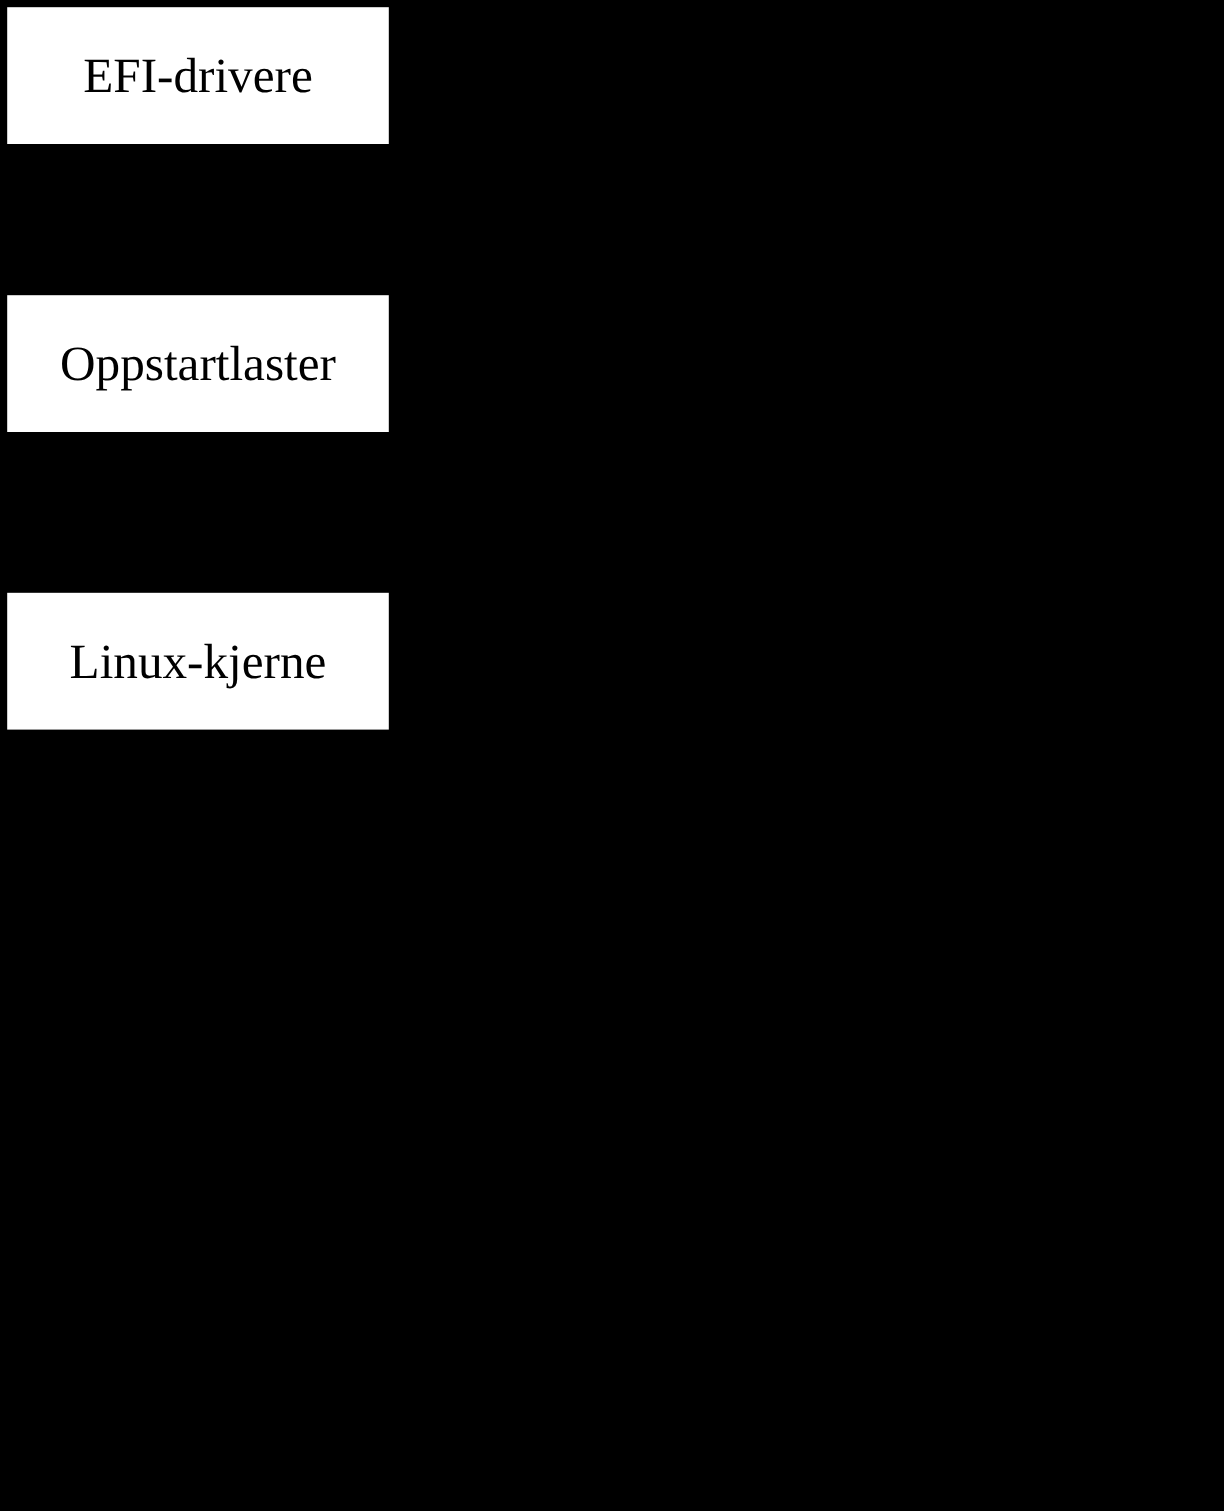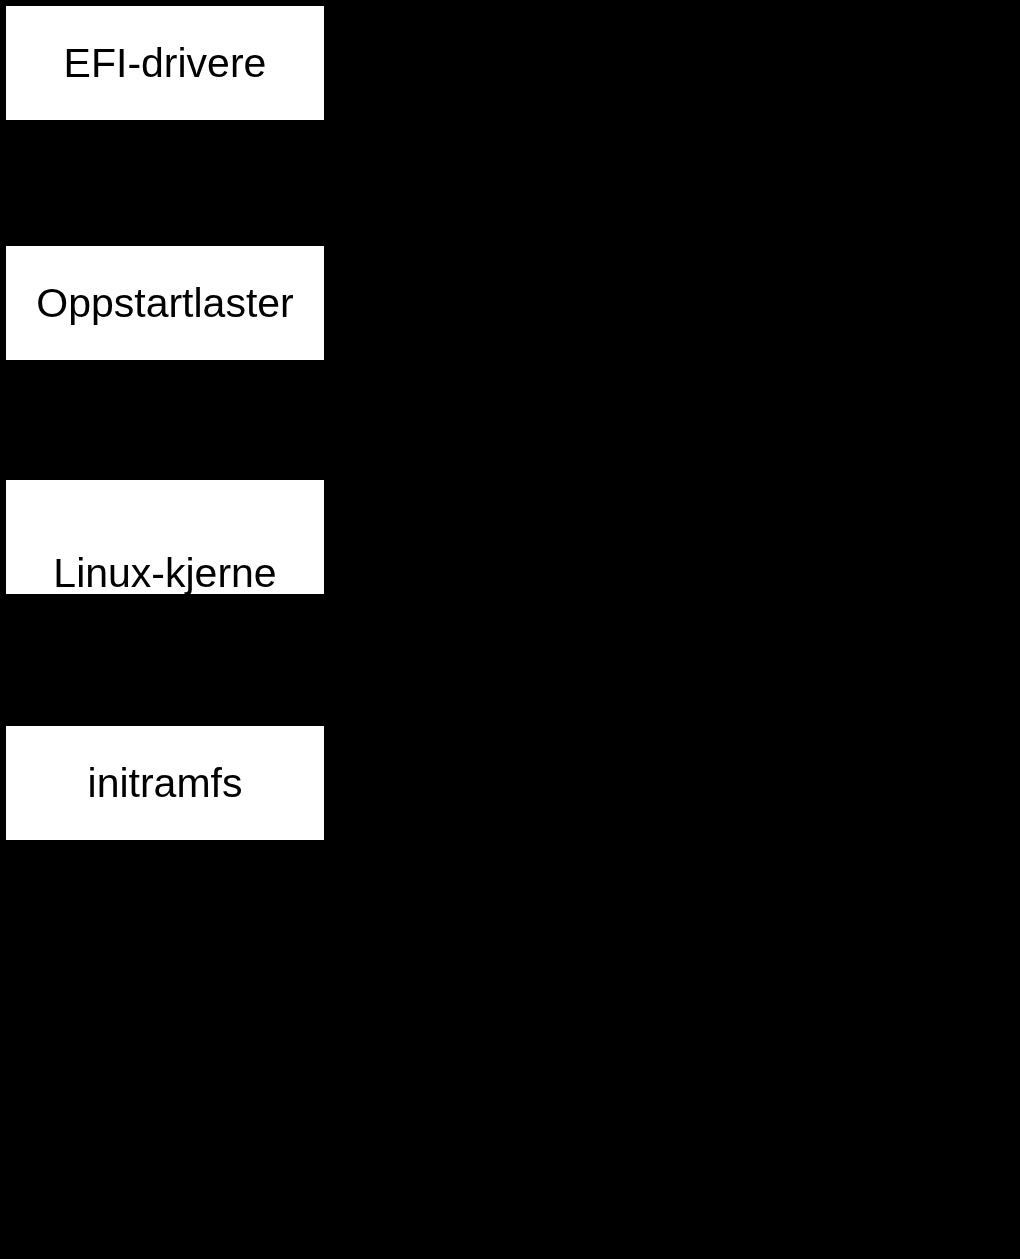--- a/index.html
+++ b/index.html
@@ -26,50 +26,47 @@
     width: 318px;
     height: 114px;
     background: #ffffff;
     display: flex;
     align-items: center;
     justify-content: center;
     box-sizing: border-box;
   }
   .stage-label {
     color: #000000;
-    font-family: Liberation Sans, sans-serif;
+    font-family: Liberation Serif, serif;
     font-size: 41px;
     font-weight: 400;
     line-height: 1;
     letter-spacing: 0px;
     white-space: nowrap;
     text-align: center;
   }
   
   .stage-0 { top: 6px; }
   .stage-1 { top: 246px; }
-  .stage-2 { top: 480px; align-items: flex-end; }
+  .stage-2 { top: 494px; }
   .stage-3 { top: 726px; }
   .stage-4 { top: 966px; }
 </style>
 </head>
 <body>
 
 <div id="diagram-canvas">
 
   <div class="stage-box stage-0">
     <span class="stage-label">EFI-drivere</span>
   </div>
 
   <div class="stage-box stage-1">
     <span class="stage-label">Oppstartlaster</span>
   </div>
 
   <div class="stage-box stage-2">
     <span class="stage-label">Linux-kjerne</span>
   </div>
 
-  <div class="stage-box stage-3">
-    <span class="stage-label">initramfs</span>
-  </div>
 
 
 </div>
 
 </body></html>

